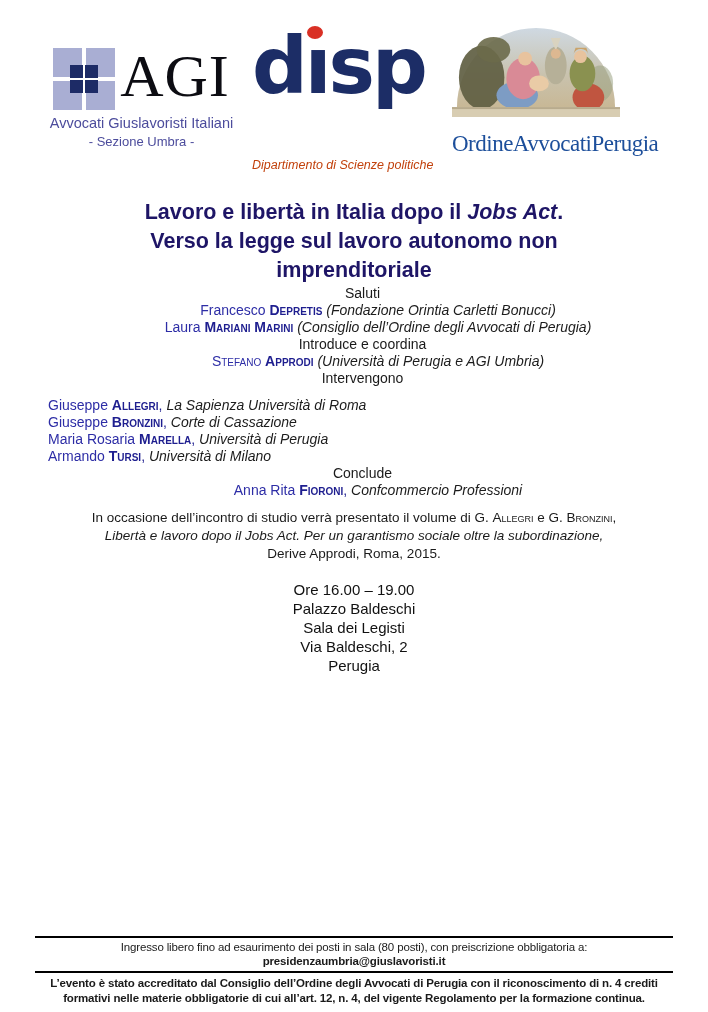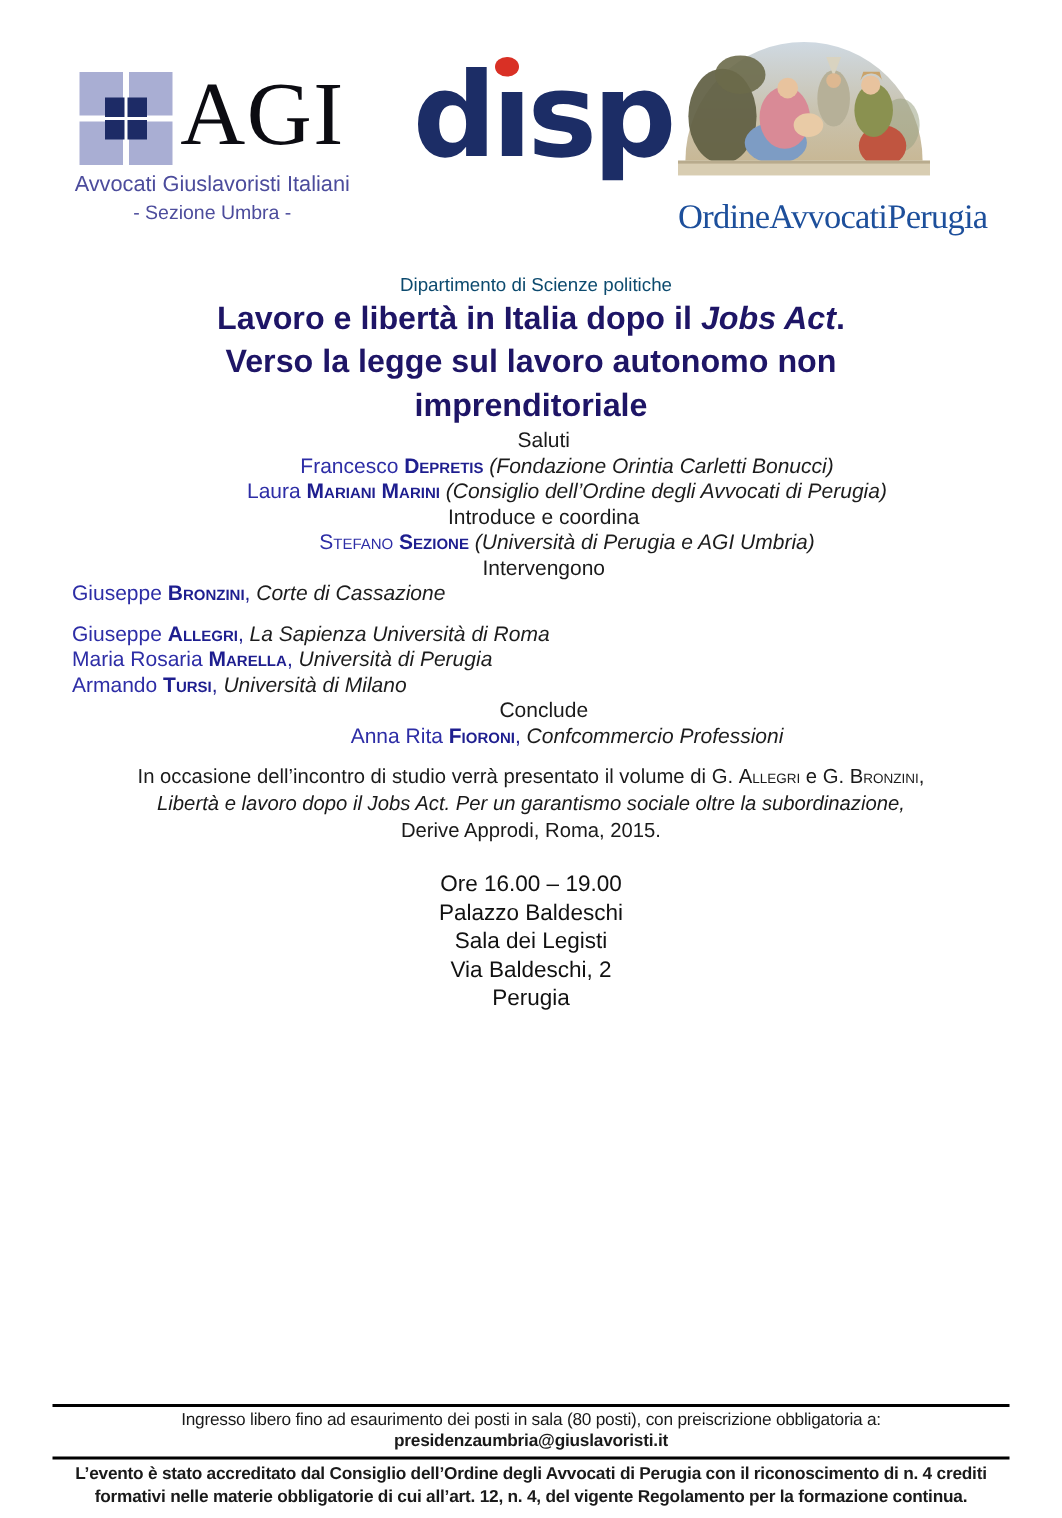--- a/index.html
+++ b/index.html
@@ -16,25 +16,25 @@
   .agi-grid .b1{left:0;top:0}.agi-grid .b2{left:33px;top:0}
   .agi-grid .b3{left:0;top:33px}.agi-grid .b4{left:33px;top:33px}
   .agi-grid .small{position:absolute;width:13px;height:13px;background:#1d2b66;}
   .agi-grid .s1{left:17px;top:17px}.agi-grid .s2{left:32px;top:17px}
   .agi-grid .s3{left:17px;top:32px}.agi-grid .s4{left:32px;top:32px}
   .agi-word{font-family:"Liberation Serif",serif;font-size:60px;line-height:64px;
             color:#0c0c12;letter-spacing:1px;}
   .agi-cap1{margin-top:5px;font-size:14.5px;color:#4c4c9c;}
   .agi-cap2{margin-top:3px;font-size:13px;color:#4c4c9c;}
 
-  .disp{position:absolute;left:252px;top:30px;width:196px;text-align:right;}
+  .disp{position:absolute;left:252px;top:18px;width:196px;text-align:left;}
   .disp-word{position:relative;display:inline-block;font-family:"DejaVu Sans",sans-serif;
              font-weight:bold;font-size:78px;line-height:96px;letter-spacing:-3px;color:#1c2d66;}
   .disp-dot{position:absolute;left:55px;top:8px;width:16px;height:13px;background:#d93025;border-radius:50%;}
-  .disp-caption{margin-top:57px;font-size:12.5px;color:#0c4a6e;}
+  .disp-caption{margin-top:44px;font-size:12.5px;color:#c2410c;font-style:italic;}
 
   .oap{position:absolute;right:4px;top:26px;width:252px;text-align:left;}
   .oap-word{margin-top:7px;font-family:"Liberation Serif",serif;font-size:23px;
             color:#1d4f9b;letter-spacing:-0.5px;white-space:nowrap;}
 
   
   .main{position:absolute;top:198px;left:0;right:0;text-align:center;}
   .main p{margin:0;}
   .title-l{font-size:21.5px;font-weight:bold;line-height:29px;color:#1e1566;}
   .title-l .it{font-style:italic;}
@@ -143,27 +143,27 @@
     <div class="title-l">imprenditoriale</div>
 
     <p class="h-section mt-saluti">Saluti</p>
 
     <p class="line mt-p1"><span class="given">Francesco </span><span class="surname">Depretis</span><span class="affil"> (Fondazione Orintia Carletti Bonucci)</span></p>
 
     <p class="line mt-p2"><span class="given">Laura </span><span class="surname">Mariani Marini</span><span class="affil"> (Consiglio dell’Ordine degli Avvocati di Perugia)</span></p>
 
     <p class="h-section mt-intro">Introduce e coordina</p>
 
-    <p class="line mt-stef"><span class="given sc">Stefano </span><span class="surname">Sezione</span><span class="affil"> (Università di Perugia e AGI Umbria)</span></p>
+    <p class="line mt-stef"><span class="given sc">Stefano </span><span class="surname">Approdi</span><span class="affil"> (Università di Perugia e AGI Umbria)</span></p>
 
     <p class="h-section mt-interv">Intervengono</p>
 
+    <p class="line iv first"><span class="given">Giuseppe </span><span class="surname">Allegri</span><span class="sep">, </span><span class="affil">La Sapienza Università di Roma</span></p>
+
     <p class="line iv"><span class="given">Giuseppe </span><span class="surname">Bronzini</span><span class="sep">, </span><span class="affil">Corte di Cassazione</span></p>
-
-    <p class="line iv first"><span class="given">Giuseppe </span><span class="surname">Allegri</span><span class="sep">, </span><span class="affil">La Sapienza Università di Roma</span></p>
 
     <p class="line iv"><span class="given">Maria Rosaria </span><span class="surname">Marella</span><span class="sep">, </span><span class="affil">Università di Perugia</span></p>
 
     <p class="line iv"><span class="given">Armando </span><span class="surname">Tursi</span><span class="sep">, </span><span class="affil">Università di Milano</span></p>
 
     <p class="h-section mt-concl">Conclude</p>
 
     <p class="line mt-fior"><span class="given">Anna Rita </span><span class="surname">Fioroni</span><span class="sep">, </span><span class="affil">Confcommercio Professioni</span></p>
 
     <div class="note">

